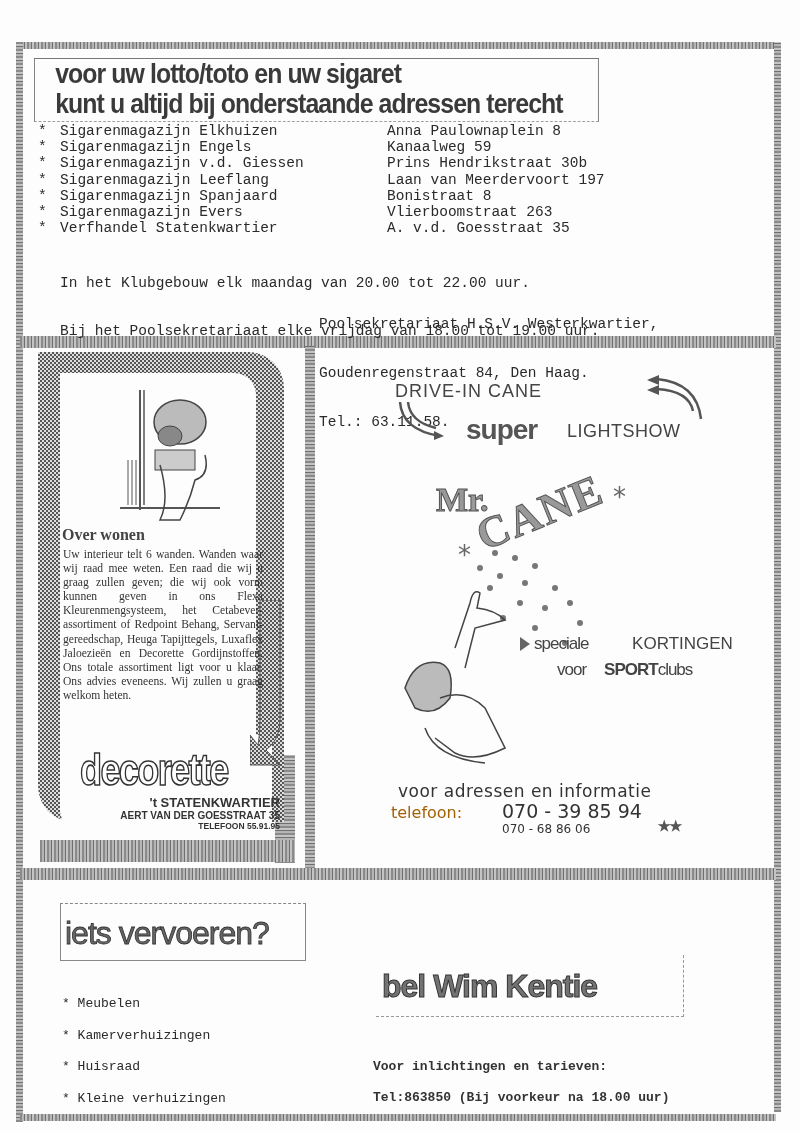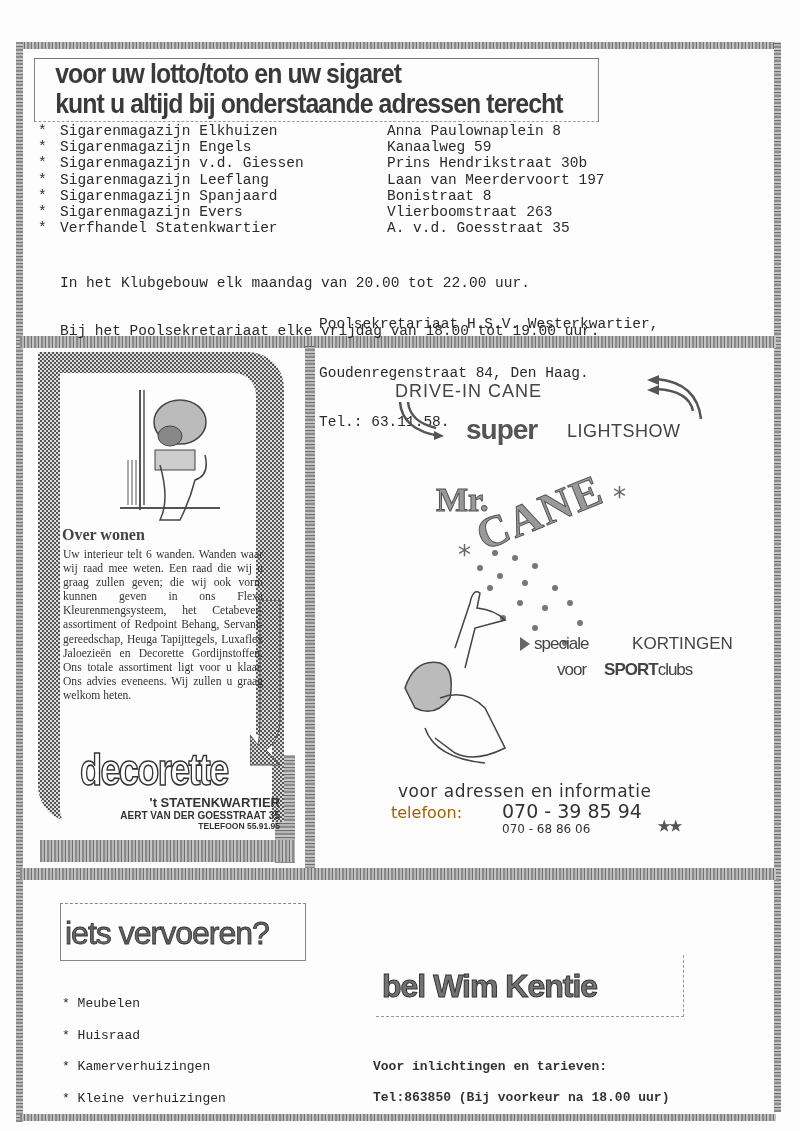--- a/index.html
+++ b/index.html
@@ -220,19 +220,19 @@
   <div class="tel1">070 - 39 85 94</div>
   <div class="tel2">070 - 68 86 06</div>
   <div class="stars">★★</div>
 </section>
 
 <section>
   <div class="iets">iets vervoeren?</div>
   <div class="wim">bel Wim Kentie</div>
   <div class="move-list">
     <div>* Meubelen</div>
+    <div>* Kamerverhuizingen</div>
     <div>* Huisraad</div>
-    <div>* Kamerverhuizingen</div>
     <div>* Kleine verhuizingen</div>
   </div>
   <div class="info-l1">Voor inlichtingen en tarieven:</div>
   <div class="info-l2">Tel:863850 (Bij voorkeur na 18.00 uur)</div>
 </section>
 
 </body></html>

